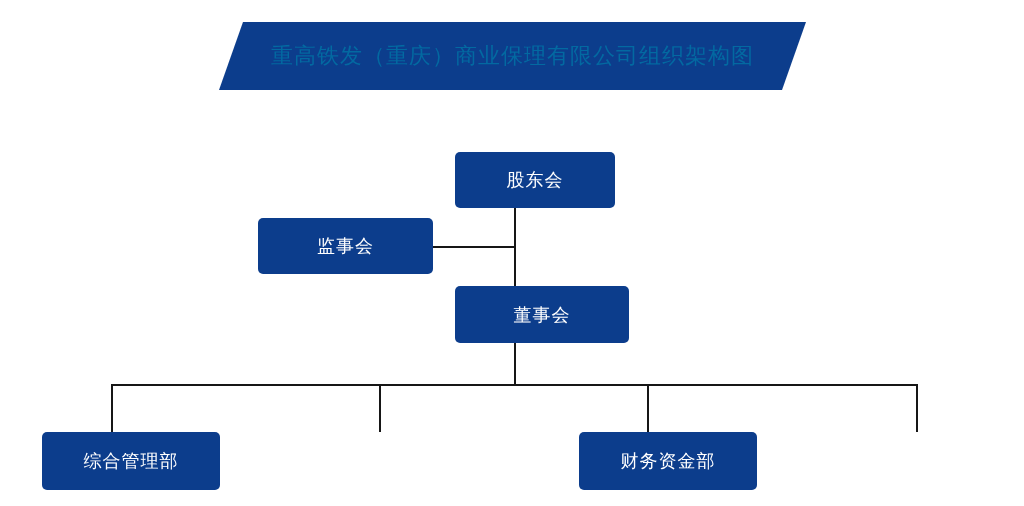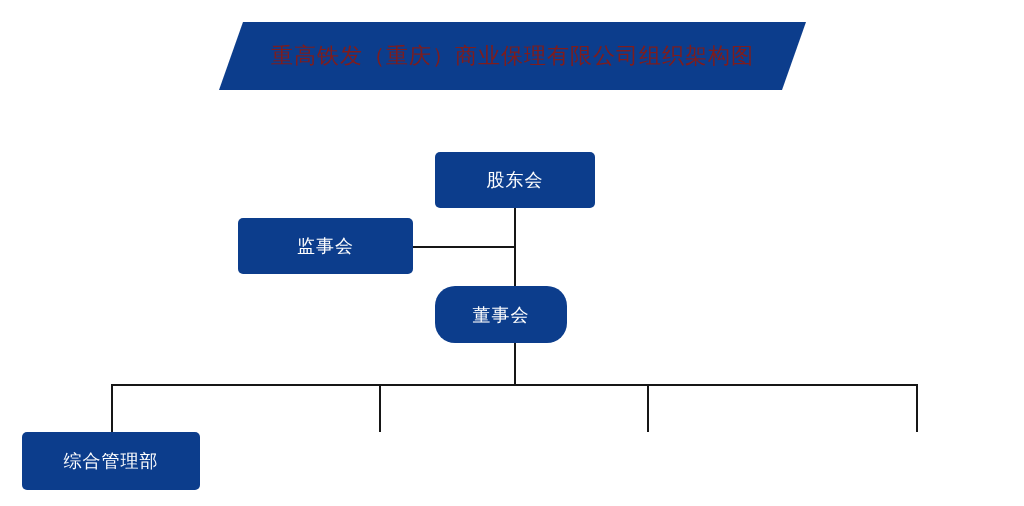--- a/index.html
+++ b/index.html
@@ -36,45 +36,46 @@
   }
   .title-text {
     position: absolute;
     left: 0;
     top: 0;
     width: 587px;
     height: 68px;
     display: flex;
     align-items: center;
     justify-content: center;
-    color: #7f1d1d;
+    color: #0369a1;
     font-size: 22px;
     letter-spacing: 1px;
     white-space: nowrap;
     z-index: 2;
   }
 
   
   .node {
     position: absolute;
     background: #0c3d8c;
     border-radius: 5px;
     display: flex;
     align-items: center;
     justify-content: center;
     color: #ffffff;
     font-size: 18px;
     letter-spacing: 1px;
     white-space: nowrap;
     z-index: 3;
+    margin-left: 20px;
   }
 
   .node-shareholders { left: 435px; top: 152px; width: 160px; height: 56px; }
   .node-supervisors  { left: 238px; top: 218px; width: 175px; height: 56px; }
-  .node-directors    { left: 435px; top: 286px; width: 132px; height: 57px; border-radius: 20px; }
+  .node-directors    { left: 435px; top: 286px; width: 174px; height: 57px; }
 
   .node-dept { top: 432px; width: 178px; height: 58px; }
   .node-dept-0 { left: 22px;  }
   .node-dept-1 { left: 291px; }
   .node-dept-2 { left: 559px; }
   .node-dept-3 { left: 828px; }
 
   
   .connectors {
     position: absolute;
@@ -120,15 +121,16 @@
 
   <div class="node node-shareholders">股东会</div>
 
   <div class="node node-supervisors">监事会</div>
 
   <div class="node node-directors">董事会</div>
 
   <div class="node node-dept node-dept-0">综合管理部</div>
 
 
+  <div class="node node-dept node-dept-2">财务资金部</div>
 
 
 </div>
 
 </body></html>

